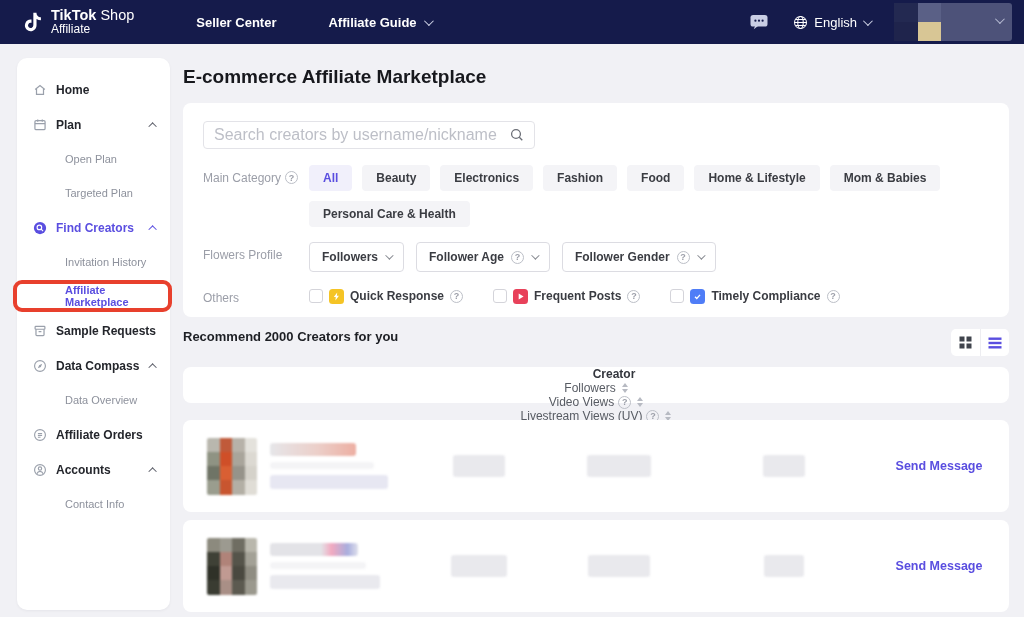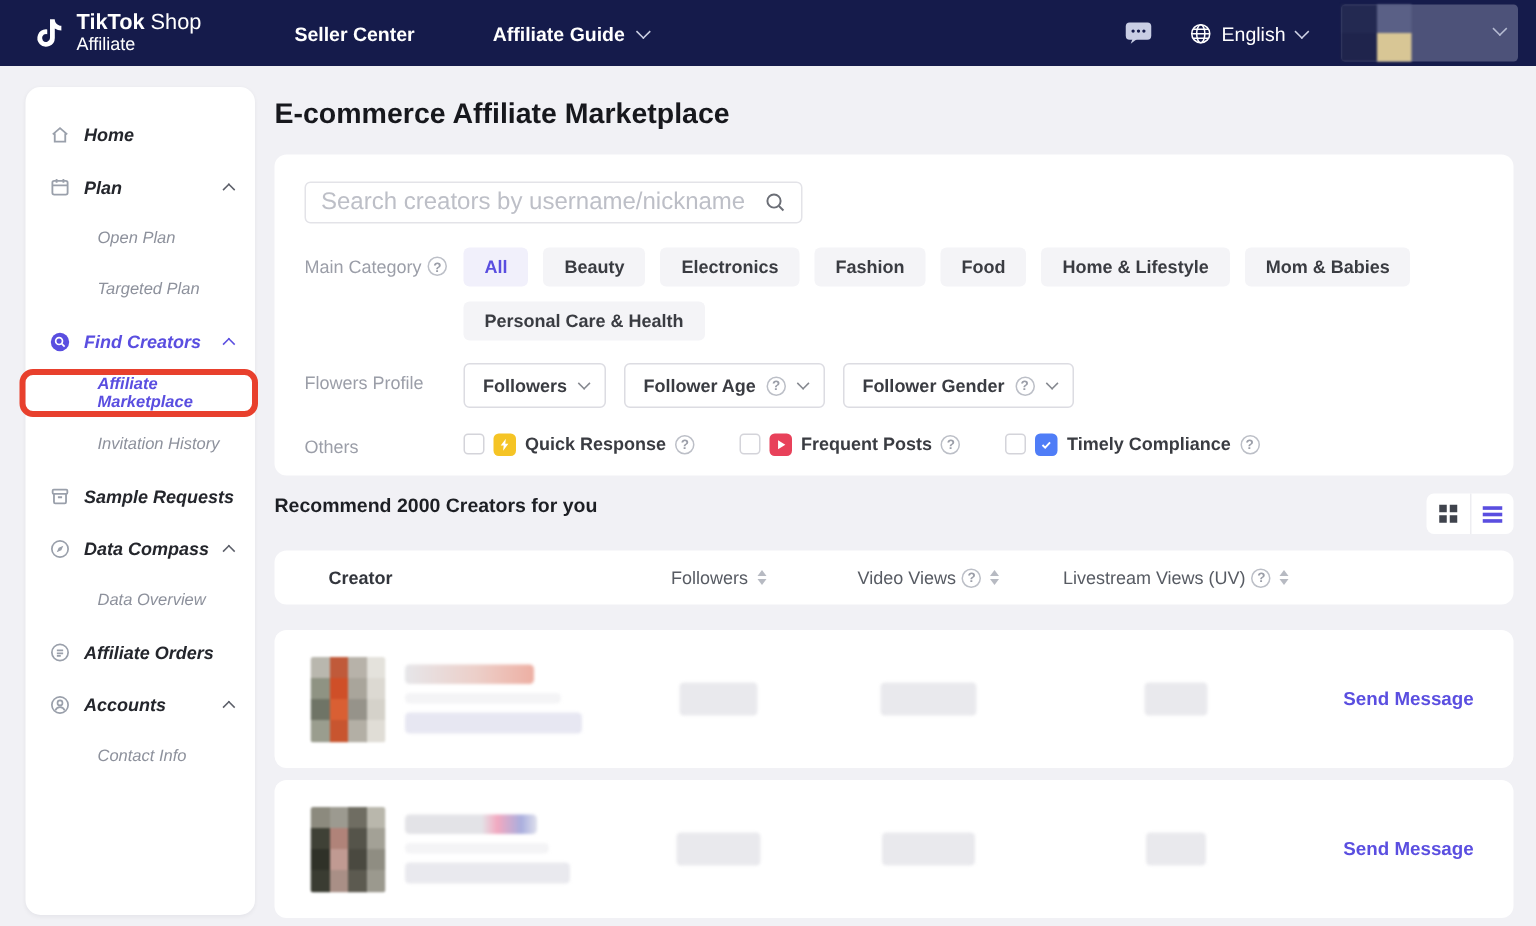--- a/index.html
+++ b/index.html
@@ -37,21 +37,21 @@
   .user-avatar-mosaic i:nth-child(1){background:#232951;}
   .user-avatar-mosaic i:nth-child(2){background:#5a6086;}
   .user-avatar-mosaic i:nth-child(3){background:#1f244c;}
   .user-avatar-mosaic i:nth-child(4){background:#d8c695;}
   .user-blur .chev { color:#b6bbd2; position:absolute; right:10px; top:14px; }
 
   
   .sidebar {
     position:absolute; left:17px; top:58px; width:153px; height:552px;
     background:#fff; border-radius:10px; box-shadow:0 1px 3px rgba(20,20,40,0.05);
-    padding-top:14px; z-index:2;font-style:italic;
+    padding-top:14px; z-index:2;
   }
   .side-item { height:35px; display:flex; align-items:center; gap:9px; padding:0 13px 0 16px;
     font-size:12px; font-weight:700; color:#24262c; cursor:pointer; }
   .side-item svg { width:14px; height:14px; flex:none; }
   .side-item .chev { color:#5b5e68; margin-left:auto; width:6px; height:6px; }
   .side-item.active { color:#5a4ee0; }
   .side-item.active .chev { color:#5a4ee0; }
   .side-sub { height:34px; display:flex; align-items:center; padding-left:48px;
     font-size:11px; color:#8d919c; cursor:pointer; position:relative; }
   .side-sub.active { color:#5a4ee0; font-weight:700; }
@@ -94,21 +94,21 @@
 
   .recommend-row { position:absolute; left:183px; top:329px; width:826px; height:28px;
     display:flex; }
   .recommend-text { font-size:13px; font-weight:700; color:#1d1f24; }
   .view-toggle { margin-left:auto; background:#fff; border-radius:5px; height:27px; width:58px;
     display:flex; align-items:center; }
   .vt-btn { flex:1; height:100%; display:flex; align-items:center; justify-content:center; cursor:pointer; }
   .vt-btn + .vt-btn { border-left:1px solid #ededf1; }
 
   .table-header { position:absolute; left:183px; top:367px; width:826px; height:36px;
-    background:#fff; border-radius:8px; display:flex; align-items:center; font-size:12px; color:#575b63; }
+    background:#fff; border-radius:8px; display:flex; align-items:center; font-size:12px; color:#575b63;flex-direction:column; }
   .col-creator { flex:1; padding-left:36px; font-weight:700; color:#33363d; }
   .colf { width:120px; } .colv { width:160px; } .coll { width:170px; } .cola { width:140px; }
   .hcell { display:flex; align-items:center; justify-content:center; gap:4px; }
 
   .creator-card { position:absolute; left:183px; width:826px; height:92px; background:#fff;
     border-radius:8px; display:flex; align-items:center; }
   .card1 { top:420px; } .card2 { top:520px; }
   .creator-cell { flex:1; padding-left:24px; display:flex; align-items:center; gap:13px; }
   .avatar-mosaic { width:50px; height:57px; display:grid;
     grid-template-columns:repeat(4,1fr); grid-template-rows:repeat(4,1fr);
@@ -211,27 +211,27 @@
     </div>
   <div class="side-item active">
     <svg viewBox="0 0 16 16">
         <circle cx="8" cy="8" r="7" fill="#5a4ee0"></circle>
         <circle cx="7.3" cy="7.3" r="2.6" fill="none" stroke="#ffffff" stroke-width="1.3"></circle>
         <path d="M9.3 9.3l2.2 2.2" stroke="#ffffff" stroke-width="1.3"></path>
       </svg>
     <span>Find Creators</span>
     <span class="chev up"></span>
   </div>
+  <div class="side-sub">
+      <span>Invitation History</span>
+    </div>
   <div class="side-sub active">
     <span>Affiliate Marketplace</span>
     <div class="annotation-box"></div>
   </div>
-  <div class="side-sub">
-      <span>Invitation History</span>
-    </div>
   <div class="side-item">
     <svg viewBox="0 0 16 16" fill="none" stroke="#9aa0ab" stroke-width="1.4">
         <rect x="2.4" y="2.8" width="11.2" height="3.2" rx="0.8"></rect>
         <path d="M3.4 6v6.2a1 1 0 0 0 1 1h7.2a1 1 0 0 0 1-1V6M6.4 8.6h3.2"></path>
       </svg>
     <span>Sample Requests</span>
   </div>
   <div class="side-item">
     <svg viewBox="0 0 16 16" fill="none" stroke="#9aa0ab" stroke-width="1.3">
         <circle cx="8" cy="8" r="6.2"></circle>

